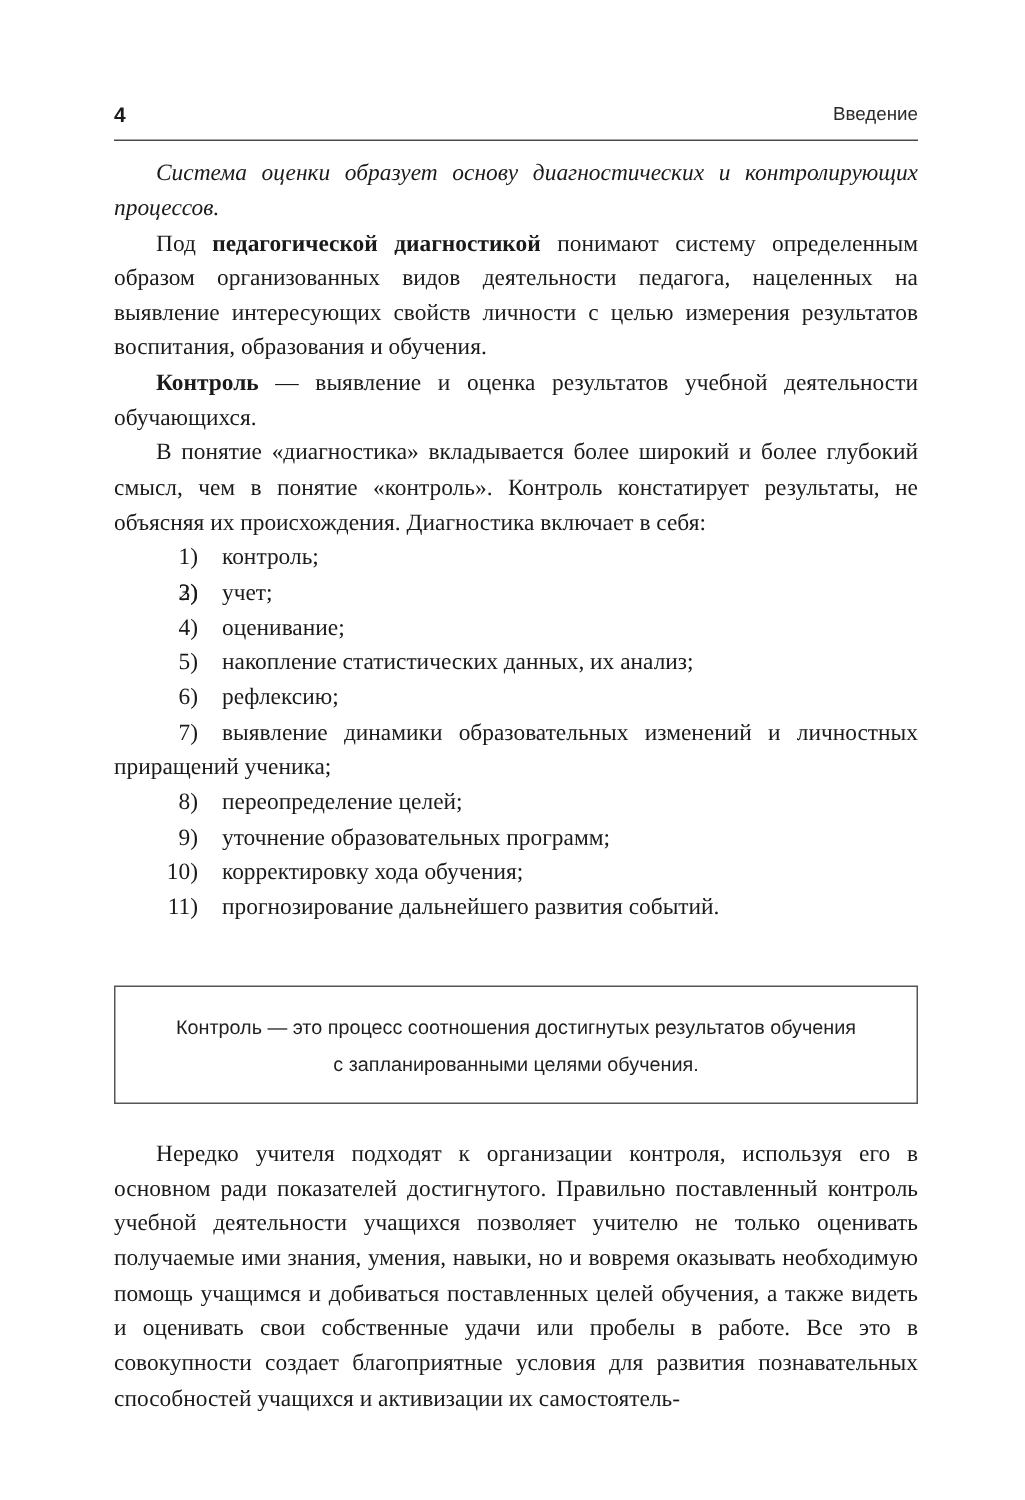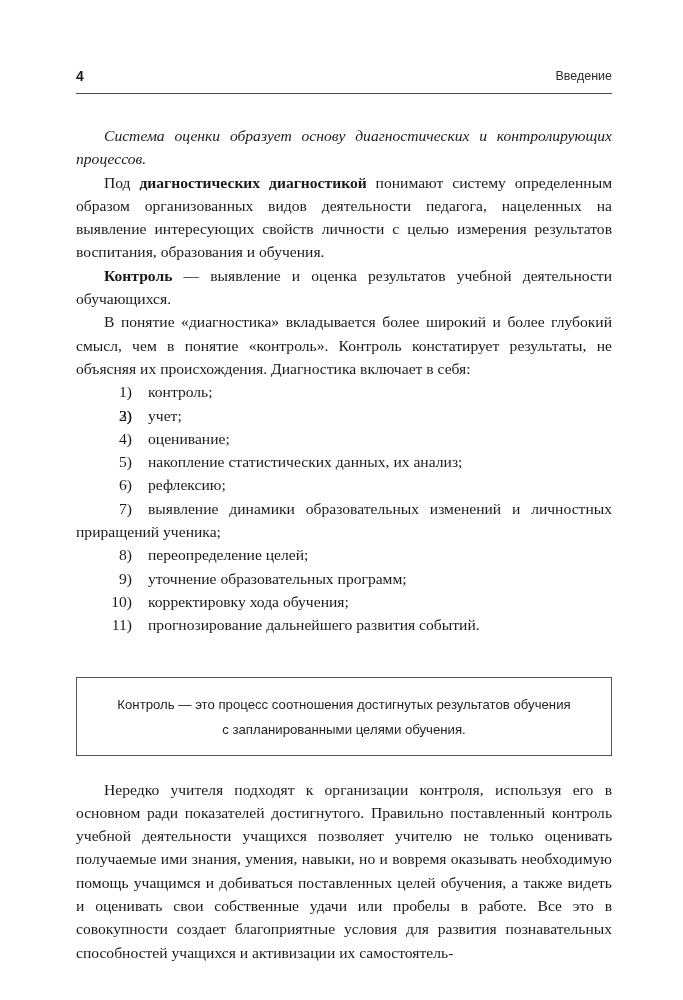--- a/index.html
+++ b/index.html
@@ -59,21 +59,20 @@
     height: 1px;
     background: #4a4a4a;
   }
 
   
   .body-col {
     position: absolute;
     top: 104px;
     left: 0;
     width: 536px;
-    margin-top: 20px;
   }
 
   p.para {
     margin: 0;
     font-size: 15.6px;
     line-height: 23.3px;
     text-align: justify;
     text-indent: 28px;
     hyphens: manual;
   }
@@ -147,21 +146,21 @@
   <div class="running-head">
     <span class="folio">4</span>
     <span class="head-title">Введение</span>
   </div>
   <div class="head-rule"></div>
 
   <div class="body-col">
 
     <p class="para italic">Система оценки образует основу диагностических и контролирующих процессов.</p>
 
-    <p class="para"><span>Под </span><span class="bold">диагностических диагностикой</span><span> понимают систему определенным образом организованных видов деятельности педагога, нацеленных на выявление интересующих свойств личности с целью измерения результатов воспитания, образования и обучения.</span></p>
+    <p class="para"><span>Под </span><span class="bold">педагогической диагностикой</span><span> понимают систему определенным образом организованных видов деятельности педагога, нацеленных на выявление интересующих свойств личности с целью измерения результатов воспитания, образования и обучения.</span></p>
 
     <p class="para"><span class="bold">Контроль</span><span> — выявление и оценка результатов учебной деятельности обучающихся.</span></p>
 
     <p class="para">В понятие «диагностика» вкладывается более широкий и более глубокий смысл, чем в понятие «контроль». Контроль констатирует результаты, не объясняя их происхождения. Диагностика включает в себя:</p>
 
     <ol class="numlist">
       <li>
           <span class="num">1)</span>
           <span class="txt">контроль;</span>
         </li>

